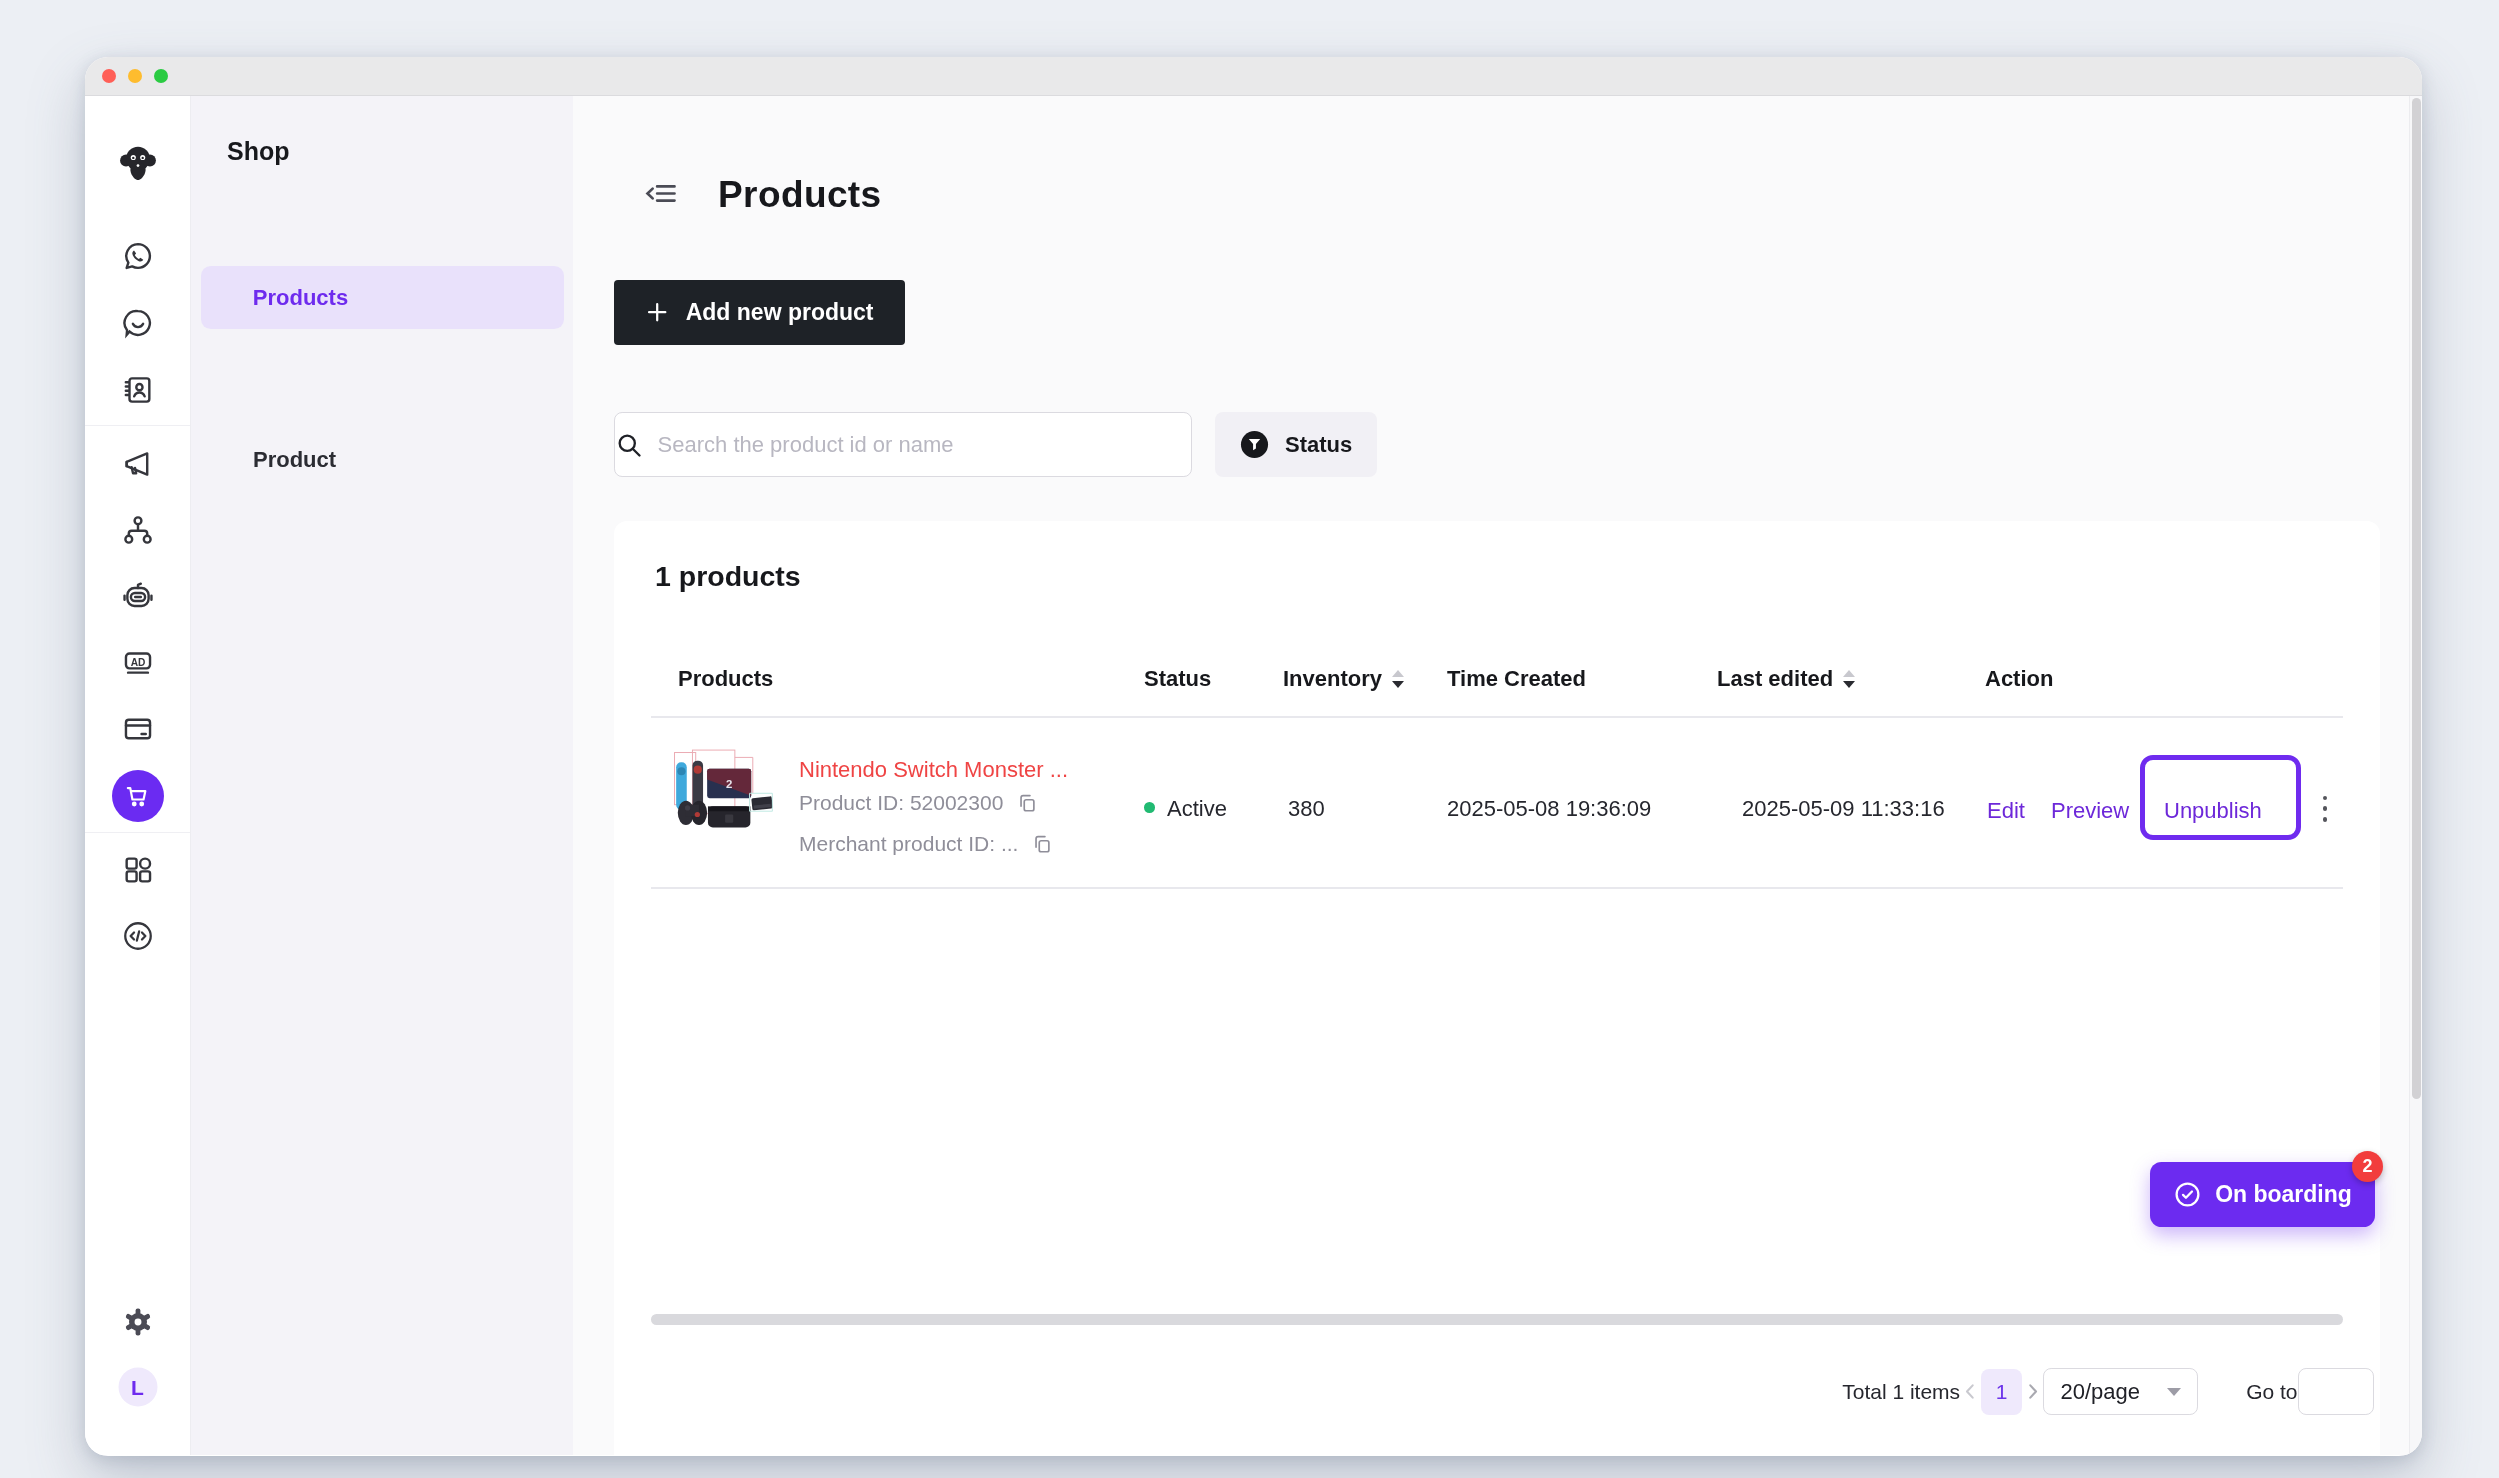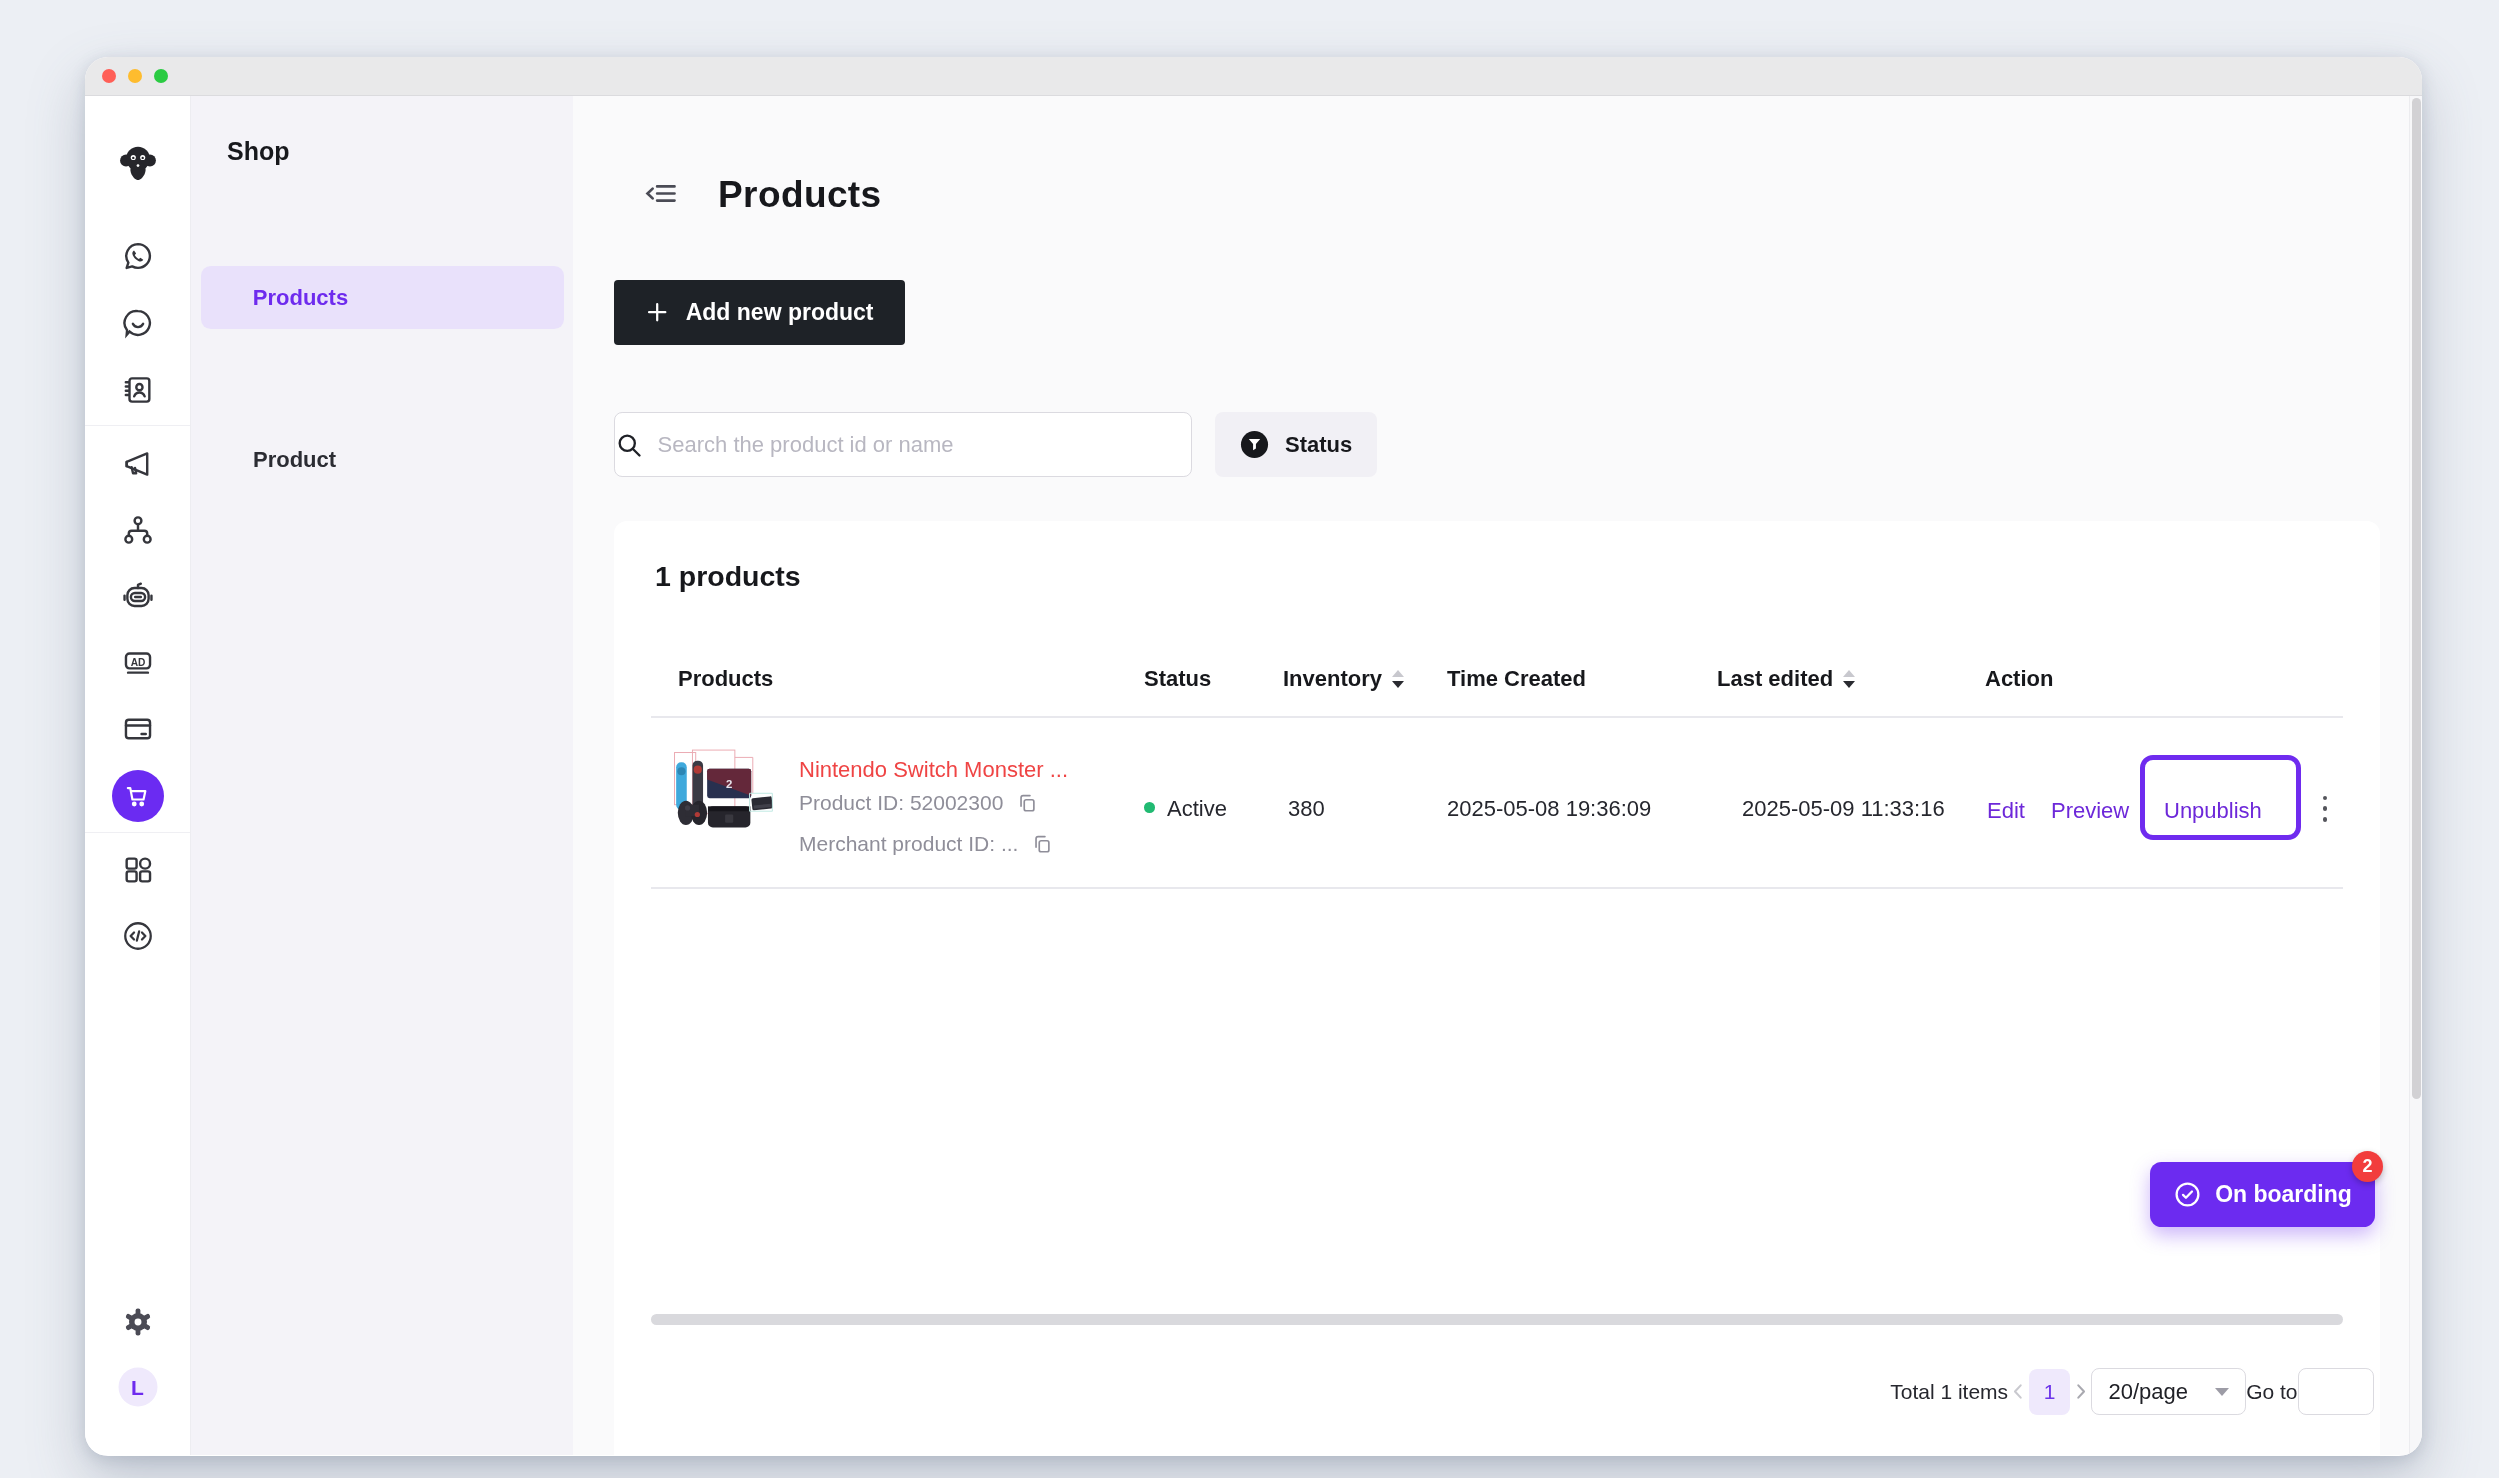--- a/index.html
+++ b/index.html
@@ -76,21 +76,21 @@
   .hscroll { position:absolute; left:37px; top:793px; width:1692px; height:11.4px; background:#D9D9DD; border-radius:5.7px; cursor:pointer; }
 
   .pagination { position:absolute; right:6.5px; top:846px; height:49px; display:flex; align-items:center; }
   .pg-total { font-size:21px; color:#26272E; }
   .pg-chev { display:flex; cursor:pointer; }
   .pg-page { width:41px; height:46px; background:#EFE9FC; border-radius:8.1px; color:#6C34EA; font-size:21px;
              display:flex; align-items:center; justify-content:center; cursor:pointer; }
   .pg-size { width:155px; height:47px; border:0.8px solid #DBDAE0; border-radius:8.1px; background:#fff;
              display:flex; align-items:center; justify-content:space-between; padding:0 16.3px; font-size:22px; color:#202127; cursor:pointer; }
   .pg-size .sel-caret { width:0; height:0; border-left:7.3px solid transparent; border-right:7.3px solid transparent; border-top:8.1px solid #9D9CA6; }
-  .pg-goto-label { font-size:21px; color:#26272E; }
+  .pg-goto-label { font-size:21px; color:#26272E;margin-left:48px; }
   .pg-goto { width:76px; height:47px; border:0.8px solid #DBDAE0; border-radius:8.1px; background:#fff; font-size:22px; padding:0 11.4px; font-family:inherit; color:#26272E; outline:none; }
 
   .onboarding { position:absolute; left:1577px; top:1066px; width:225px; height:65px; background:#6C2BF0; border:none;
                 border-radius:11.4px; color:#fff; font-size:23px; font-weight:bold; font-family:inherit;
                 display:flex; align-items:center; justify-content:center; gap:13px; cursor:pointer;
                 box-shadow:0 8.1px 19.5px rgba(108,43,240,.35); }
   .onboarding .badge { position:absolute; top:-11.4px; right:-8.1px; width:31px; height:31px; border-radius:50%;
                 background:#F23D3D; color:#fff; font-size:18px; font-weight:bold;
                 display:flex; align-items:center; justify-content:center; box-shadow:0 2.4px 6.5px rgba(0,0,0,.25); }
 

